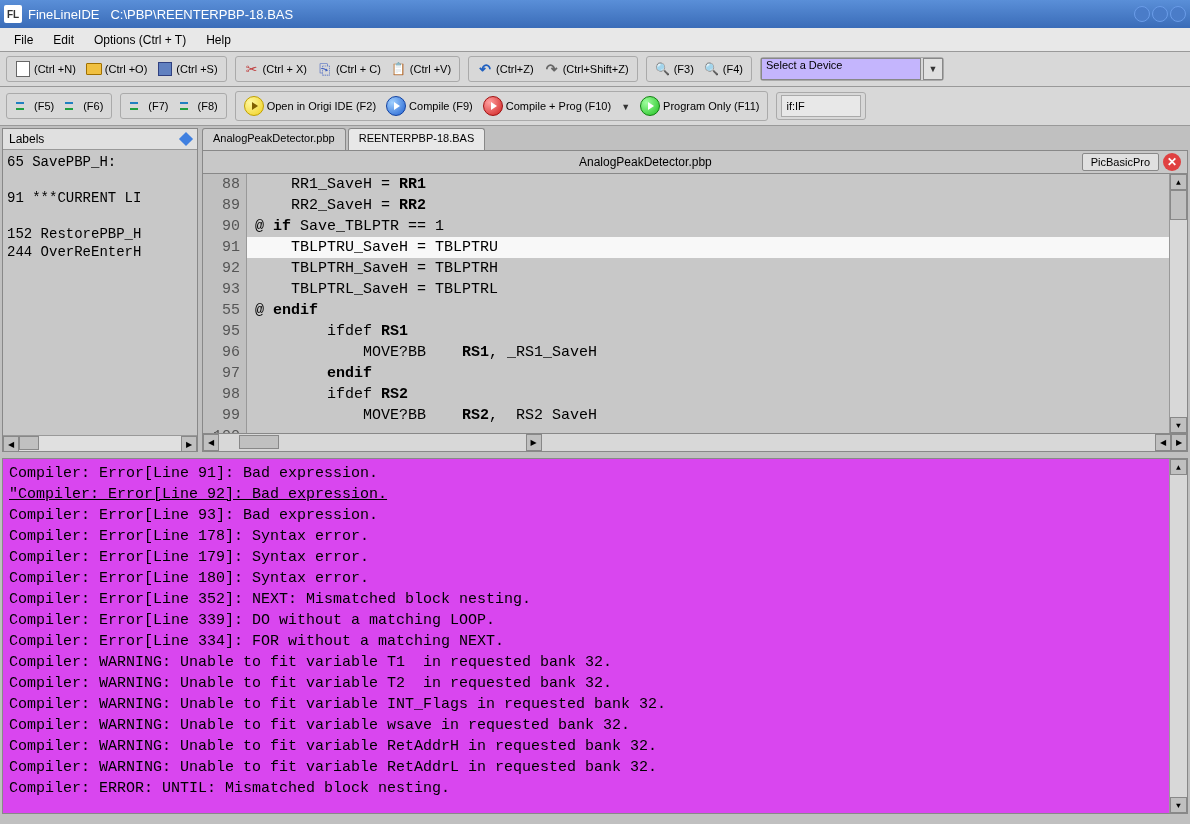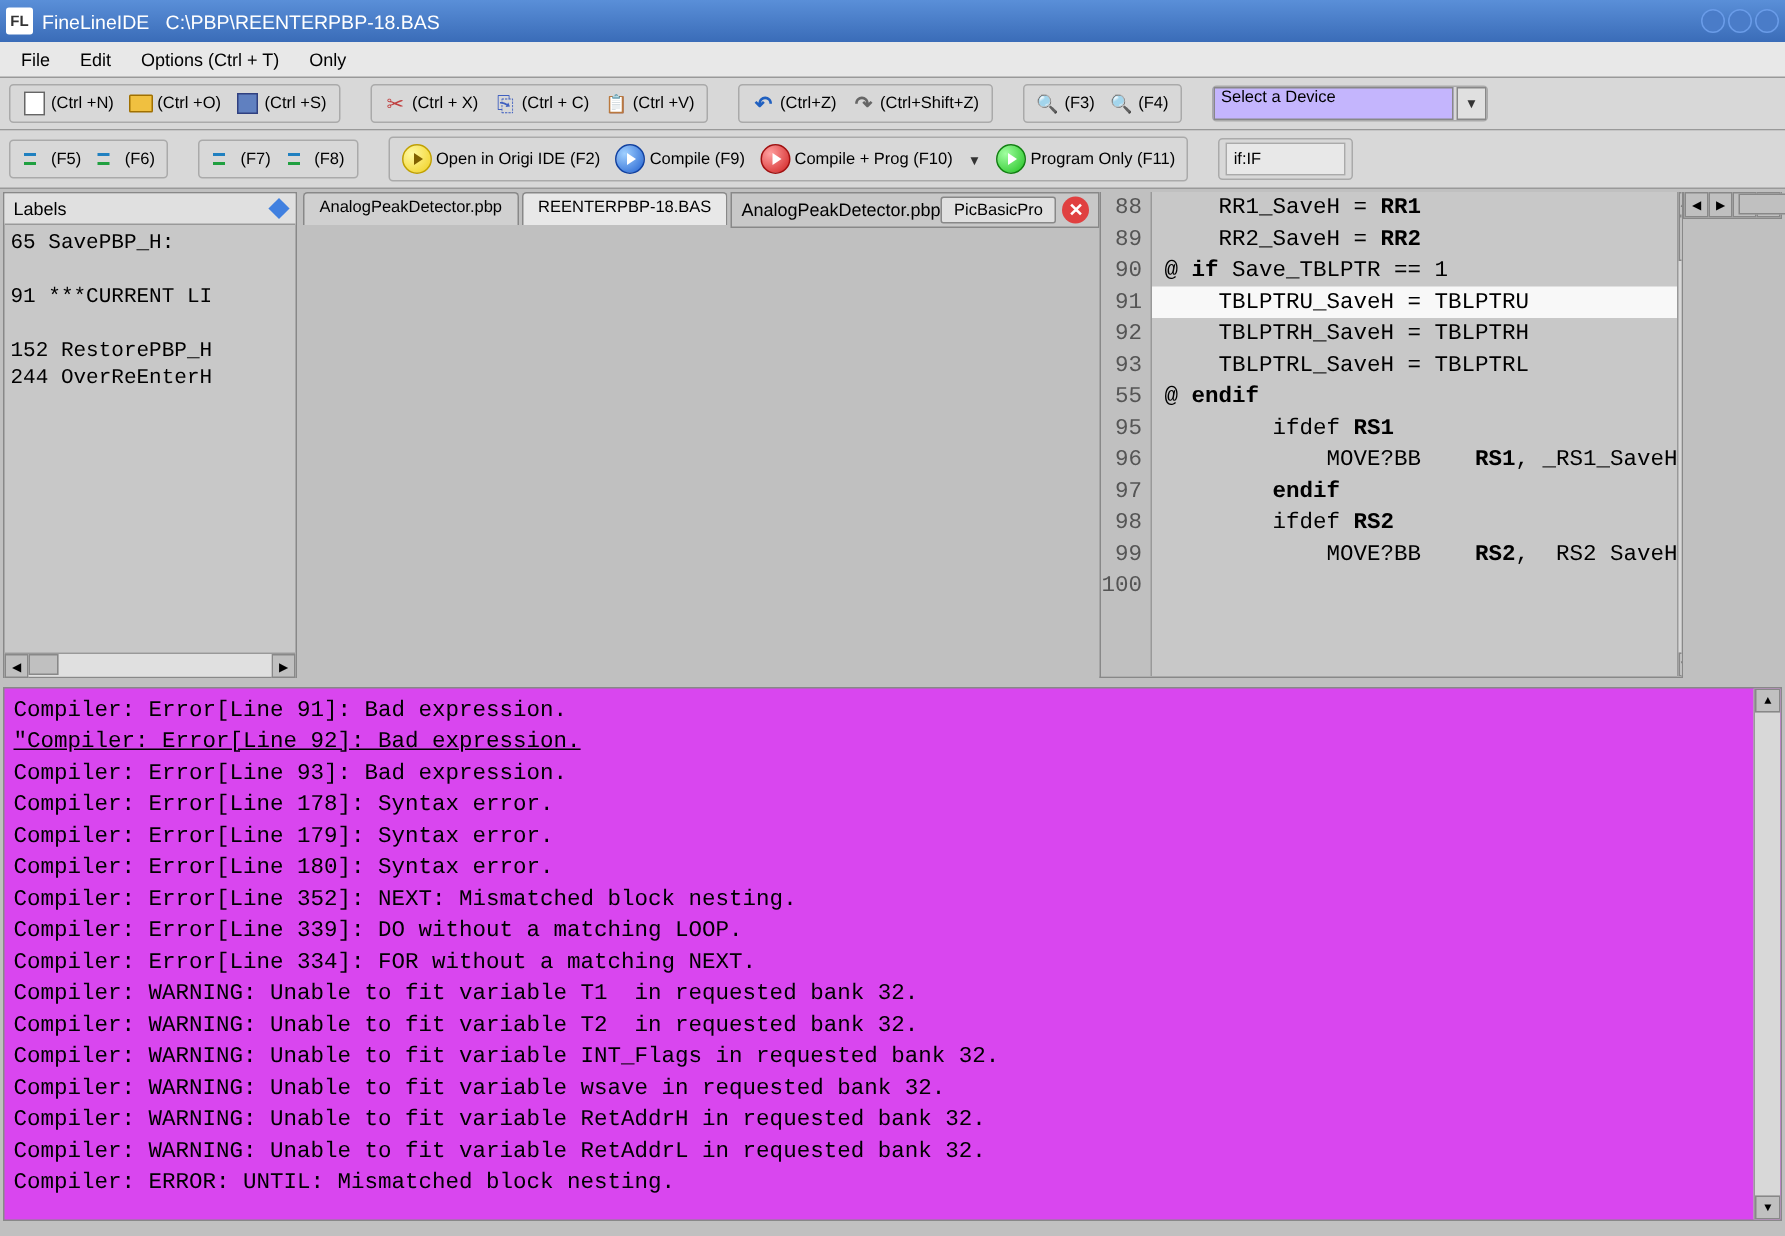--- a/index.html
+++ b/index.html
@@ -10,21 +10,21 @@
 .titlebar .icon-box { background: #fff; color: #333; width: 18px; height: 18px; display: flex; align-items: center; justify-content: center; font-size: 10px; font-weight: bold; border-radius: 2px; margin-right: 6px; }
 .titlebar .title-text { font-size: 13px; }
 .titlebar .spacer { flex: 1; }
 .titlebar .win-btn { width: 16px; height: 16px; border-radius: 50%; background: #4a7cc8; margin-left: 2px; border: 1px solid #6a9ce8; }
 
 
 .menubar { background: #e8e8e8; height: 24px; display: flex; align-items: center; padding: 0 6px; border-bottom: 1px solid #999; }
 .menubar .menu-item { padding: 3px 8px; margin-right: 4px; cursor: default; }
 
 
-.toolbar { background: #d8d8d8; padding: 4px 6px; display: flex; align-items: center; gap: 20px; border-bottom: 1px solid #999; flex-wrap: wrap; }
+.toolbar { background: #d8d8d8; padding: 4px 6px; display: flex; align-items: center; gap: 8px; border-bottom: 1px solid #999; flex-wrap: wrap; }
 .tb-group { display: flex; align-items: center; gap: 2px; border: 1px solid #aaa; border-radius: 3px; padding: 2px 4px; background: #d8d8d8; }
 .tb-btn { display: flex; align-items: center; gap: 3px; padding: 2px 4px; border-radius: 2px; cursor: default; font-size: 11px; }
 .tb-icon { width: 16px; height: 16px; display: inline-flex; align-items: center; justify-content: center; }
 .device-select { border: 1px solid #888; background: #c4b5fd; height: 22px; width: 160px; display: flex; align-items: flex-start; justify-content: space-between; padding: 0 4px; font-size: 11px; }
 .device-dd { width: 20px; height: 22px; border: 1px solid #888; background: #e0e0e0; display: flex; align-items: center; justify-content: center; font-size: 10px; }
 .if-box { border: 1px solid #aaa; background: #e8e8e8; height: 22px; width: 80px; padding: 0 4px; font-size: 11px; display: flex; align-items: center; }
 
 
 .circle-btn { width: 20px; height: 20px; border-radius: 50%; display: flex; align-items: center; justify-content: center; }
 .circle-yellow { background: radial-gradient(circle at 30% 30%, #fff8a0, #f0d020); border: 1px solid #c0a000; }
@@ -37,21 +37,21 @@
 .main-area { display: flex; height: 328px; }
 .sidebar { width: 196px; border: 1px solid #888; margin: 2px; background: #c8c8c8; display: flex; flex-direction: column; }
 .sidebar-header { background: #e0e0e0; border-bottom: 1px solid #999; padding: 3px 6px; display: flex; align-items: center; justify-content: space-between; }
 .sidebar-content { flex: 1; padding: 4px; font-family: 'Courier New', monospace; font-size: 14px; overflow: hidden; }
 .sidebar-content div { white-space: nowrap; margin-bottom: 2px; }
 .sidebar-scroll { height: 16px; background: #d0d0d0; border-top: 1px solid #999; display: flex; }
 .sb-arrow { width: 16px; height: 16px; background: #c0c0c0; border: 1px solid #888; display: flex; align-items: center; justify-content: center; font-size: 8px; }
 .sb-track { flex: 1; background: #e0e0e0; position: relative; }
 .sb-thumb { position: absolute; left: 0; width: 20px; height: 14px; background: #c0c0c0; border: 1px solid #888; }
 
-.editor-area { flex: 1; margin: 2px; display: flex; flex-direction: row; }
+.editor-area { flex: 1; margin: 2px; display: flex; flex-direction: column; }
 .tabs { display: flex; height: 22px; }
 .tab { border: 1px solid #888; border-bottom: none; padding: 3px 10px; background: #d0d0d0; font-size: 11px; margin-right: 2px; border-radius: 3px 3px 0 0; }
 .tab.active { background: #e8e8e8; }
 .editor-header { background: #c8c8c8; border: 1px solid #888; height: 24px; display: flex; align-items: center; padding: 0 6px; }
 .editor-header .filename { flex: 1; text-align: center; font-size: 12px; }
 .lang-badge { border: 1px solid #888; background: #e0e0e0; padding: 2px 8px; font-size: 11px; border-radius: 2px; margin-right: 4px; }
 .close-x { width: 18px; height: 18px; border-radius: 50%; background: #e04040; color: #fff; display: flex; align-items: center; justify-content: center; font-weight: bold; font-size: 12px; }
 .code-area { flex: 1; background: #c8c8c8; border: 1px solid #888; border-top: none; font-family: 'Courier New', monospace; font-size: 15px; overflow: hidden; position: relative; display: flex; }
 .gutter { width: 44px; text-align: right; padding-right: 6px; color: #555; background: #c0c0c0; border-right: 1px solid #999;}
 .code-lines { flex: 1; }
@@ -104,21 +104,21 @@
   <span class="spacer"></span>
   <div class="win-btn"></div>
   <div class="win-btn"></div>
   <div class="win-btn"></div>
 </div>
 
 <div class="menubar">
   <div class="menu-item">File</div>
   <div class="menu-item">Edit</div>
   <div class="menu-item">Options (Ctrl + T)</div>
-  <div class="menu-item">Only</div>
+  <div class="menu-item">Help</div>
 </div>
 
 <div class="toolbar">
   <div class="tb-group">
     <div class="tb-btn">
         <span class="tb-icon">
           <span class="doc-icon"></span>
         </span>
         <span>(Ctrl +N)</span>
       </div>

